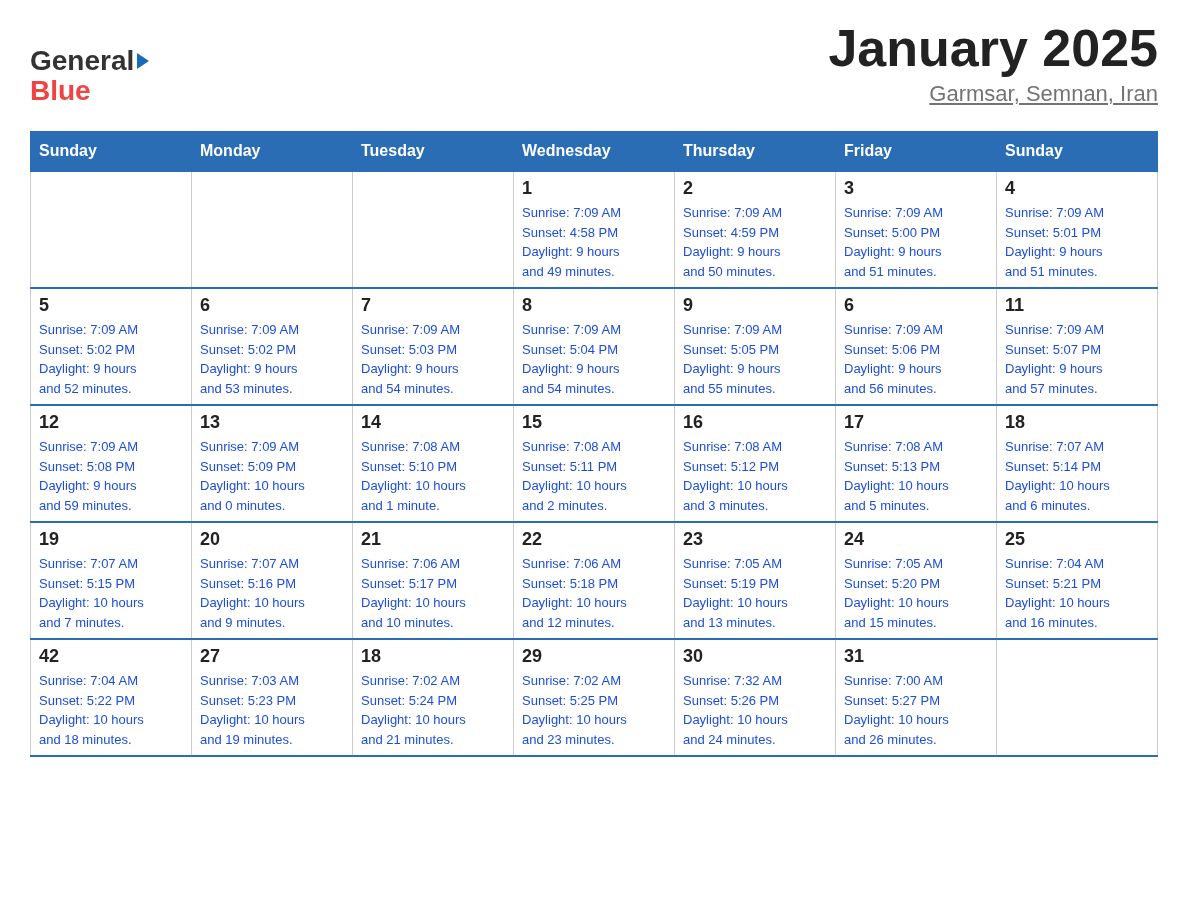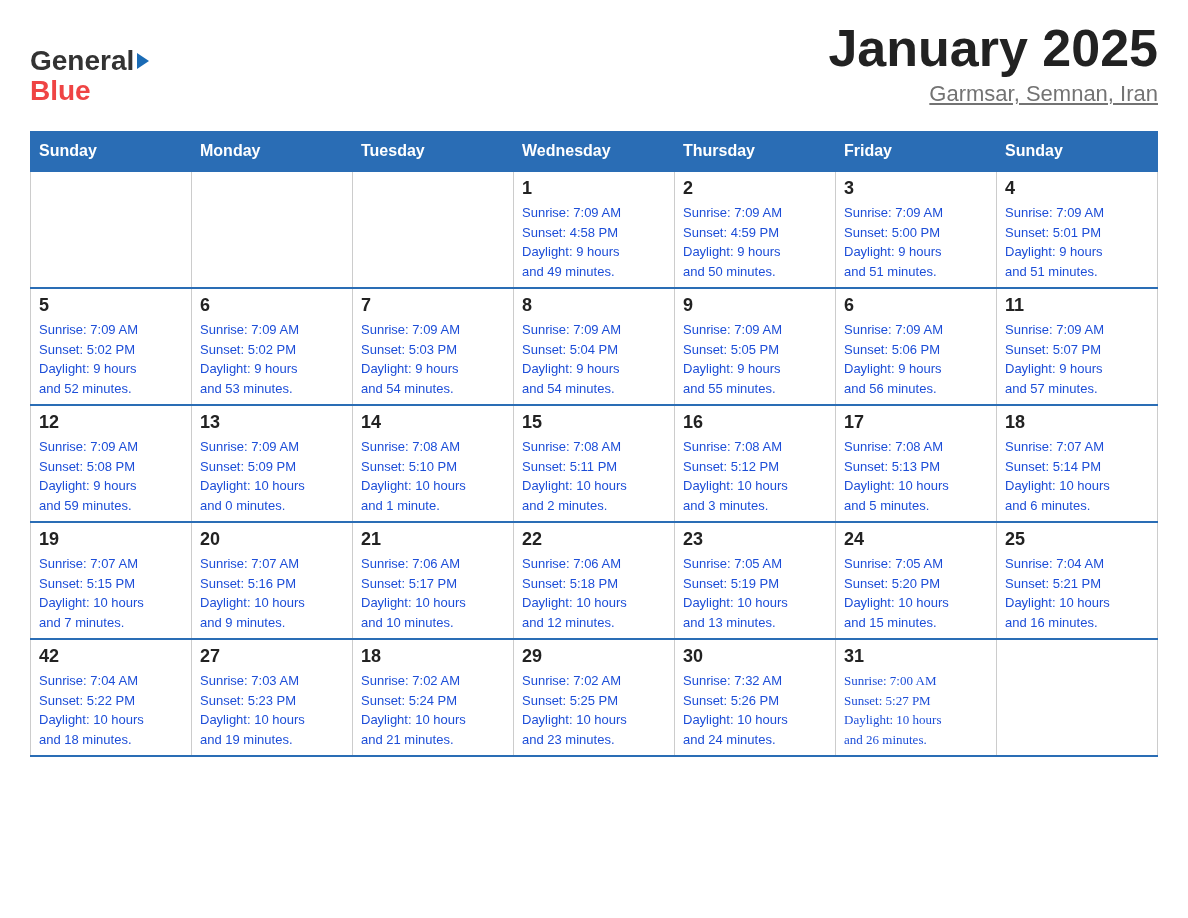--- a/index.html
+++ b/index.html
@@ -343,21 +343,21 @@
         </td>
         <td>
           <span class="day-number">30</span>
           <div class="day-info" style="white-space: pre-line;">Sunrise: 7:32 AM
 Sunset: 5:26 PM
 Daylight: 10 hours
 and 24 minutes.</div>
         </td>
         <td>
           <span class="day-number">31</span>
-          <div class="day-info" style="white-space: pre-line; font-family: Liberation Serif, serif;">Sunrise: 7:00 AM
+          <div class="day-info" style="white-space: pre-line;">Sunrise: 7:00 AM
 Sunset: 5:27 PM
 Daylight: 10 hours
 and 26 minutes.</div>
         </td>
         <td class="empty-cell"></td>
       </tr>
     </tbody>
 </table>
 
 </body></html>

